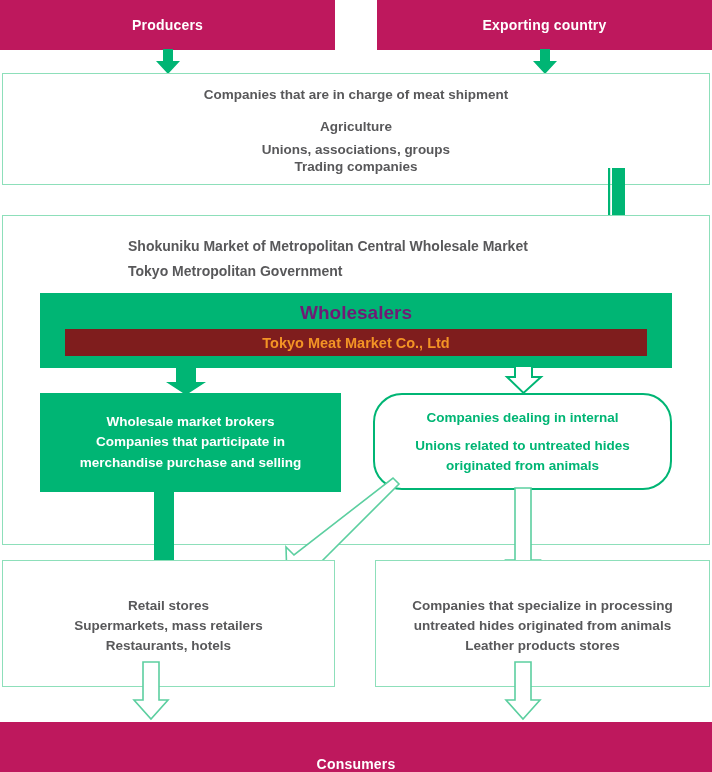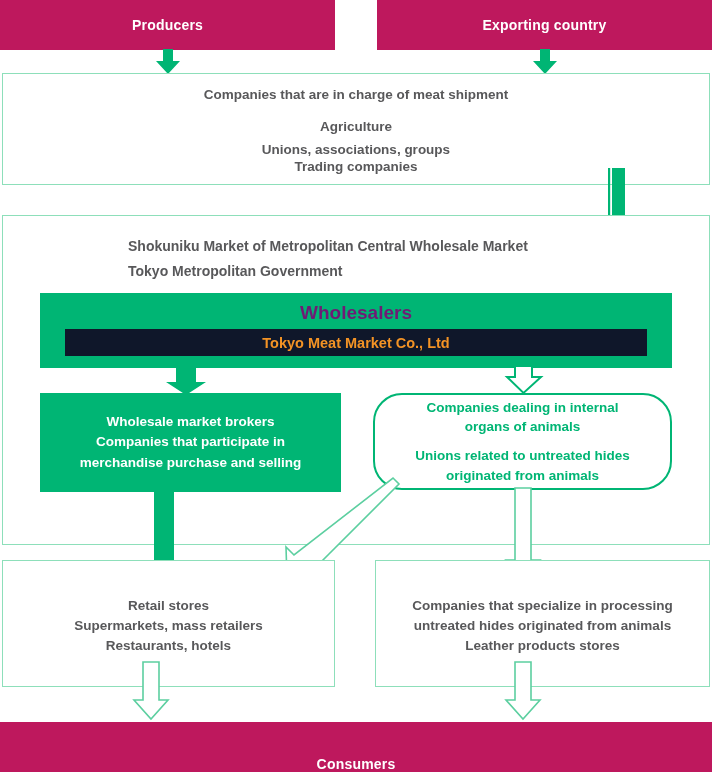--- a/index.html
+++ b/index.html
@@ -47,21 +47,21 @@
     box-sizing:border-box;
   }
   .green-block .ttl{
     color:#701a75;
     font-weight:bold;
     font-size:19px;
     text-align:center;
   }
   .inner-white{
     position:absolute;
-    background:#0f172a;
+    background:#7f1d1d;
     display:flex;
     align-items:center;
     justify-content:center;
     color:#f39325;
     font-weight:bold;
     font-size:14.5px;
   }
   .brokers-box{
     position:absolute;
     background:#00b574;
@@ -167,21 +167,20 @@
     <div>
       <div>Wholesale market brokers</div>
       <div>Companies that participate in</div>
       <div>merchandise purchase and selling</div>
     </div>
   </div>
 
   <div class="organs-box" style="left:373px;top:393px;width:299px;height:97px;border-radius:29px;">
     <div class="p1">
       <div>Companies dealing in internal</div>
-      <div>organs of animals</div>
     </div>
     <div>
       <div>Unions related to untreated hides</div>
       <div>originated from animals</div>
     </div>
   </div>
 
   <div class="arrow-wrap" style="left:143px;top:492px;">
     <svg width="44" height="108" viewBox="0 0 44 108">
       <rect x="11" y="0" width="20" height="78" fill="#00b574"></rect>

